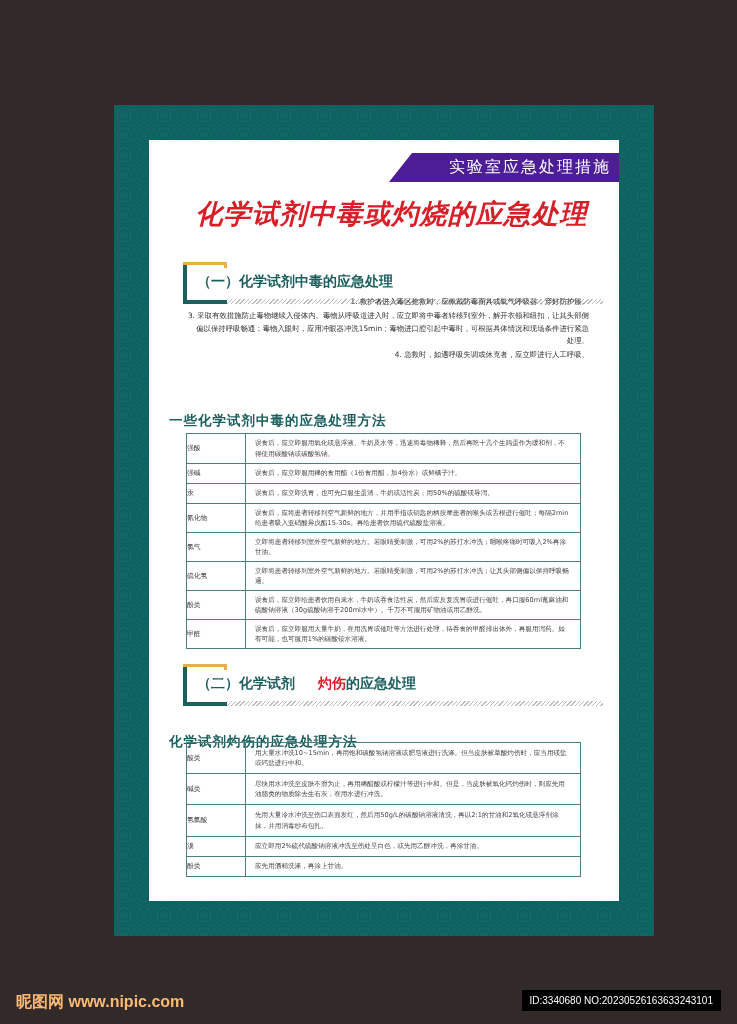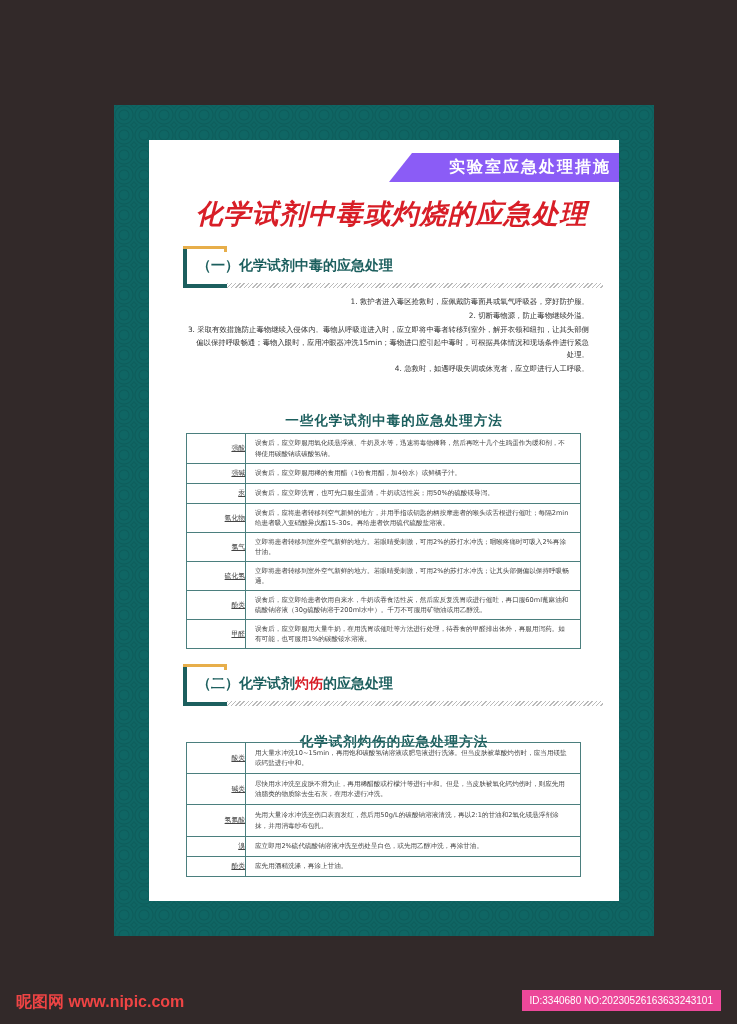--- a/index.html
+++ b/index.html
@@ -22,24 +22,24 @@
   .paper {
     position: absolute;
     left: 149px; top: 140px;
     width: 470px; height: 761px;
     background: #ffffff;
   }
   .tag-banner {
     position: absolute;
     right: 0; top: 13px;
     height: 29px; width: 230px;
-    background: #8b5cf6;
+    background: #4c1d95;
     clip-path: polygon(23px 0, 100% 0, 100% 100%, 0 100%);
     color: #fff;
-    font-weight: bold;
+    font-weight: normal;
     font-size: 16px;
     letter-spacing: 2px;
     display: flex; align-items: center; justify-content: flex-end;
     padding-right: 8px;
   }
   .main-title {
     position: absolute;
     left: 0; right: 0; top: 56px;
     text-align: center;
     color: #d81e27;
@@ -66,38 +66,37 @@
   }
   .sh-bracket::after {
     content: ""; position: absolute; right: 0; top: 0;
     width: 3px; height: 6px; background: #e7ae4a;
   }
   .sh-text {
     position: absolute; left: 24px; top: 11px;
     color: #1c5f5e; font-size: 14px; font-weight: bold;
     white-space: nowrap;
   }
-  .sh-text .red { color: #d81e27; }
+  .sh-text .red { color: #d81e27; padding-left: 23px; }
   .sh-stripe {
     position: absolute; left: 54px; right: 0; bottom: 0;
     height: 5px;
     background: repeating-linear-gradient(135deg, #bbbbbb 0 1px, #ffffff 1px 3px);
   }
   .steps {
     position: absolute;
     left: 36px; right: 30px; top: 156px;
     font-size: 7.4px;
     line-height: 12.5px;
     color: #333;
   }
   .steps li { list-style: none; padding-left: 9px; text-indent: -9px; margin-bottom: 1.5px; text-align: right; }
   .sub-title {
     position: absolute;
     left: 0; right: 0;
-    text-align: center;
     color: #1c5f5e;
     font-weight: bold;
     font-size: 13.5px;
     letter-spacing: 1px;
     padding-left: 20px;
   }
   table.method {
     position: absolute;
     left: 37px;
     width: 395px;
@@ -105,67 +104,65 @@
     font-size: 6.6px;
     color: #444;
     line-height: 10.5px;
   }
   table.method td {
     border: 1.5px solid #4b7f7e;
     vertical-align: middle;
   }
   table.method td.name {
     width: 59px;
-    text-align: right;
+    text-align: left;
     font-size: 6.8px;
-    text-decoration: underline;
   }
   table.method td.desc {
     padding: 3px 9px 3px 9px;
   }
   .footer-logo {
     position: absolute;
     left: 16px; top: 992px;
-    color: #ef4444;
+    color: #fdba74;
     font-size: 16px;
     font-weight: bold;
     font-family: "Liberation Sans", sans-serif;
   }
   .footer-id {
     position: absolute;
     right: 16px; top: 990px;
-    background: #ec4899;
+    background: #000000;
     color: #ffffff;
     font-size: 10px;
     padding: 5px 8px;
     font-family: "Liberation Sans", sans-serif;
   }
 </style>
 </head>
 <body>
 
 <div class="frame"></div>
 
 <div class="paper">
 
   <div class="tag-banner">
     <span>实验室应急处理措施</span>
   </div>
 
   <div class="main-title">化学试剂中毒或灼烧的应急处理</div>
 
-  <div class="section-head" style="top:106px;">
+  <div class="section-head" style="top:122px;">
     <div class="sh-bracket"></div>
     <div class="sh-stripe"></div>
     <div class="sh-text">（一）化学试剂中毒的应急处理</div>
   </div>
 
   <ol class="steps">
     <li>1. 救护者进入毒区抢救时，应佩戴防毒面具或氧气呼吸器，穿好防护服。</li>
-    <li>2. 切断毒物源，防止毒物继续外溢。</li>
     <li>3. 采取有效措施防止毒物继续入侵体内。毒物从呼吸道进入时，应立即将中毒者转移到室外，解开衣领和纽扣，让其头部侧偏以保持呼吸畅通；毒物入眼时，应用冲眼器冲洗15min；毒物进口腔引起中毒时，可根据具体情况和现场条件进行紧急处理。</li>
     <li>4. 急救时，如遇呼吸失调或休克者，应立即进行人工呼吸。</li>
   </ol>
 
   <div class="sub-title" style="top:272px;">一些化学试剂中毒的应急处理方法</div>
 
   <table class="method" style="top:293px;">
     <tbody>
         <tr style="height:30px;">
       <td class="name">强酸</td>

